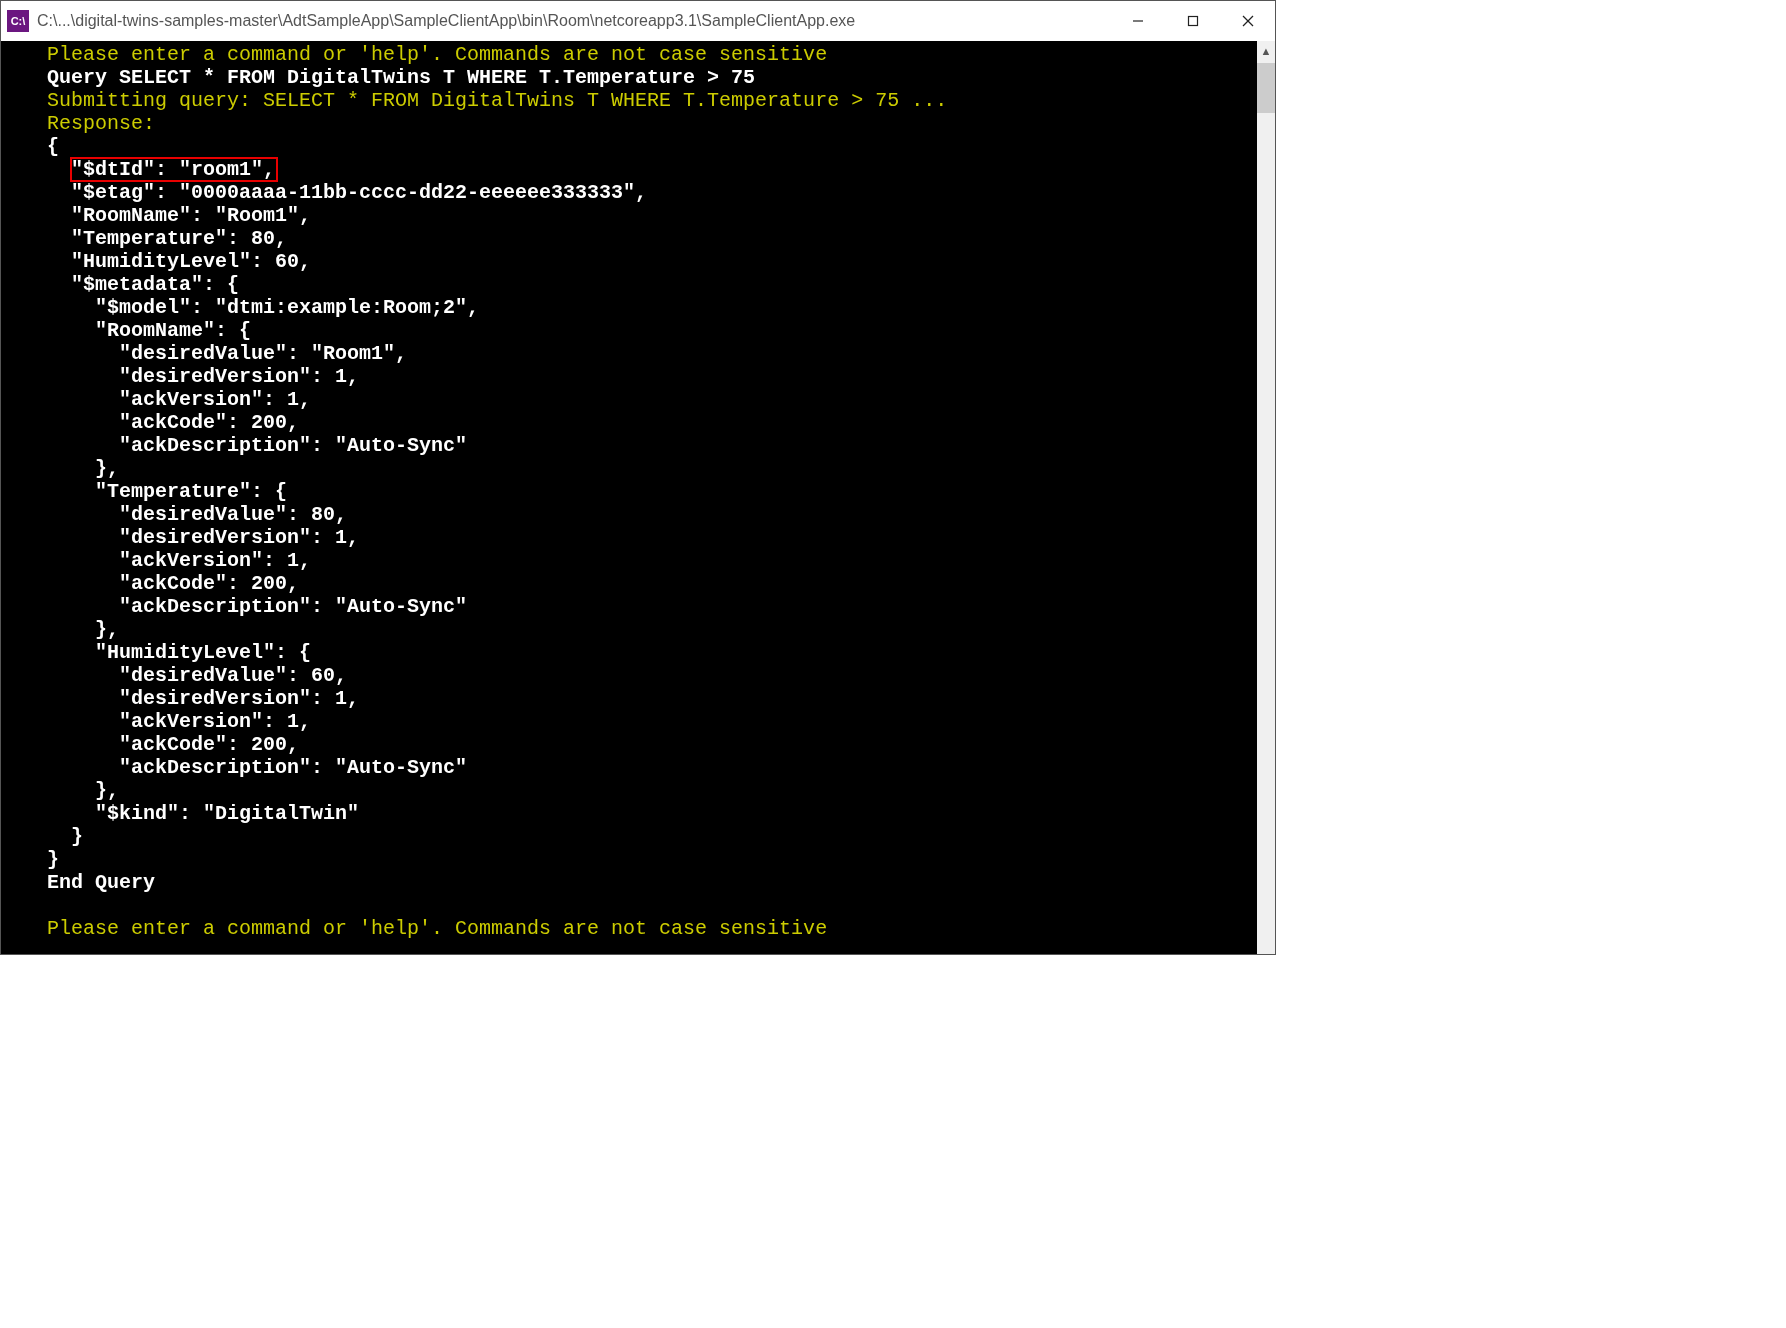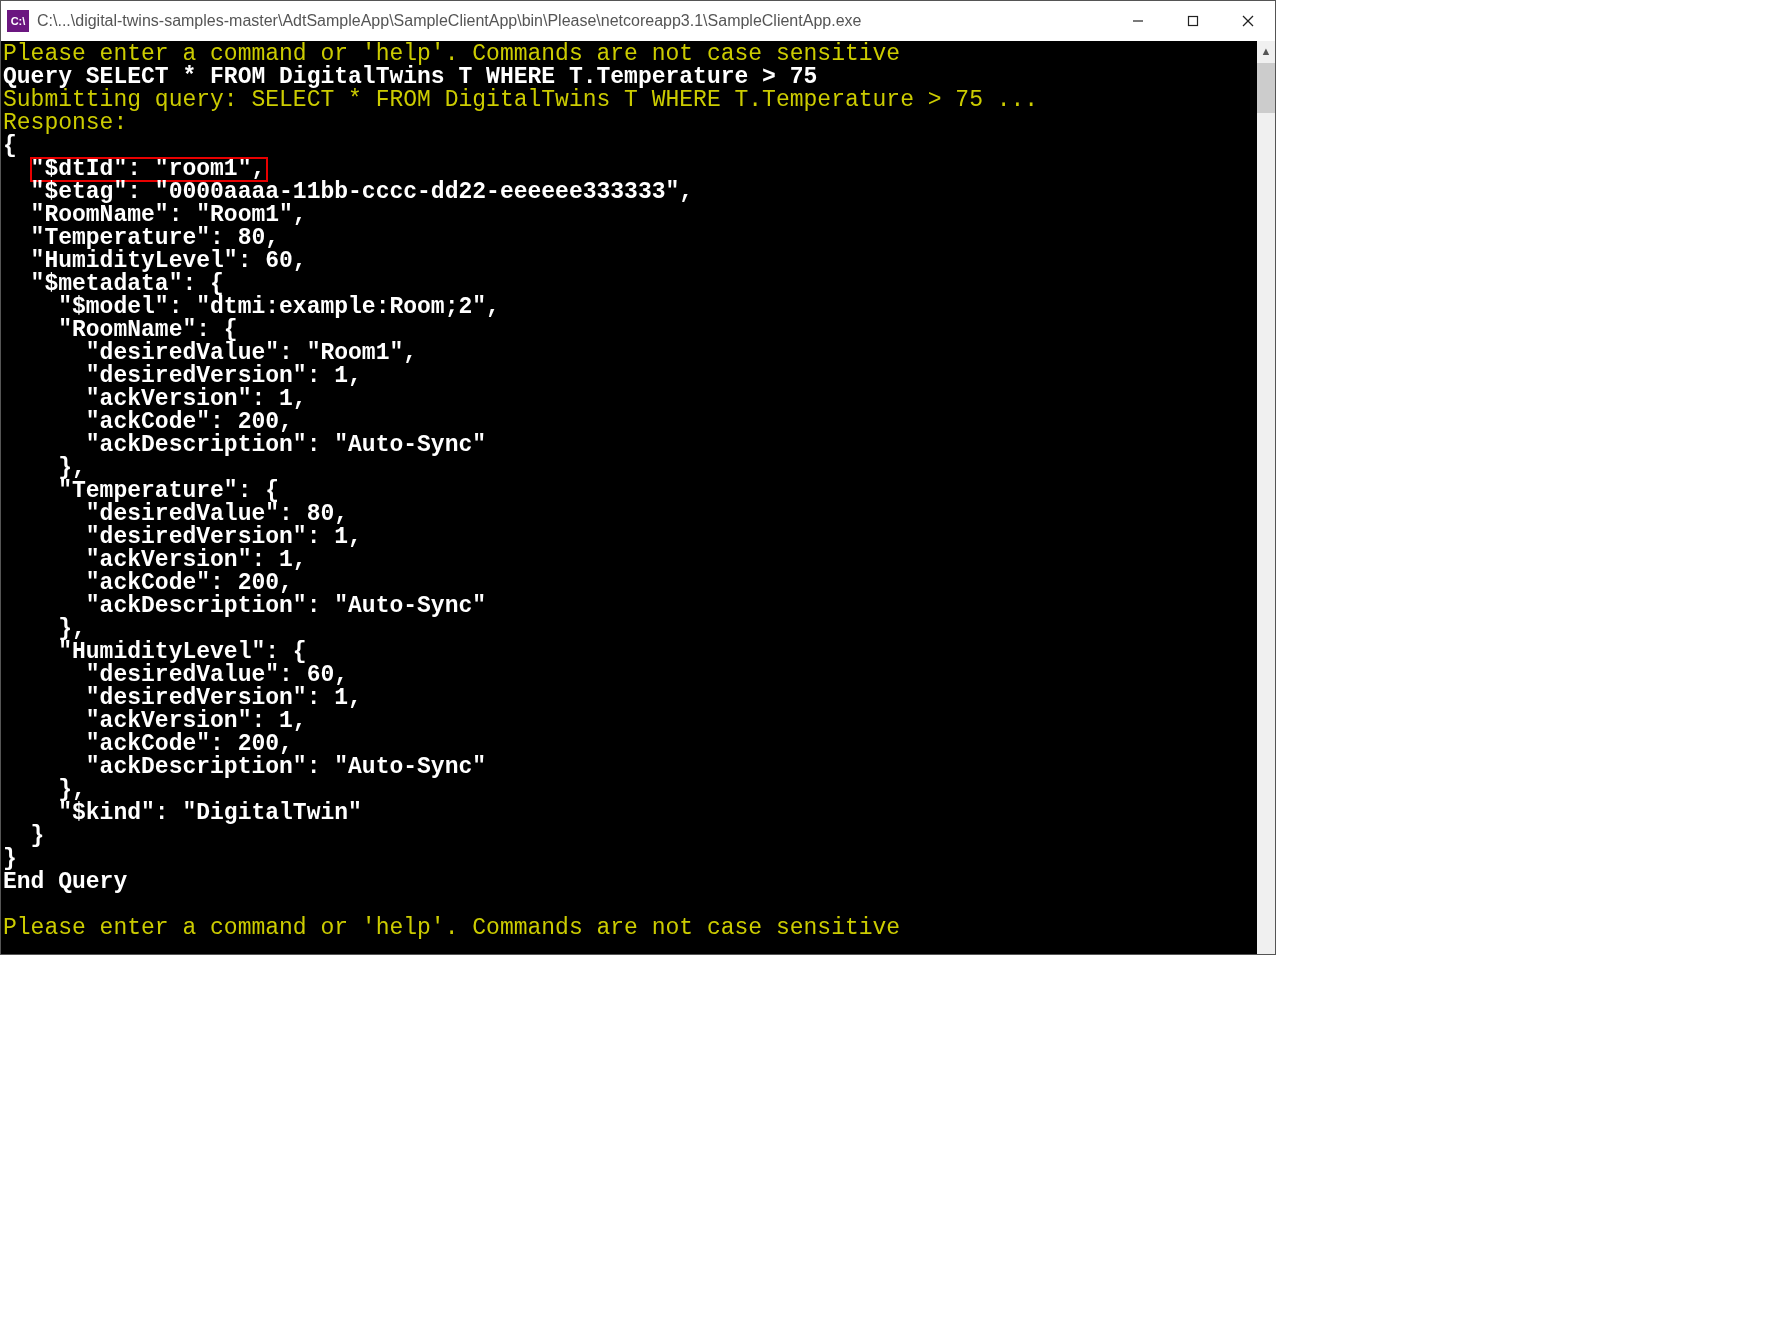--- a/index.html
+++ b/index.html
@@ -10,41 +10,42 @@
   .titlebar .title-text { flex: 1; white-space: nowrap; overflow: hidden; text-overflow: ellipsis; color: #555; }
   .titlebar .win-controls { display: flex; }
   .titlebar .win-btn { width: 55px; height: 40px; display: flex; align-items: center; justify-content: center; font-size: 14px; color: #222; }
   .titlebar .win-btn svg { stroke: #222; stroke-width: 1.2; fill: none; }
   .client-area { flex: 1; display: flex; background: #000; min-height: 0; }
   .terminal {
     flex: 1;
     background: #000;
     color: #fff;
     font-family: Consolas, "Courier New", monospace;
-    font-size: 23px;
+    font-size: 20px;
     line-height: 23px;
     white-space: pre;
     padding: 2px 0 0 2px;
     overflow: hidden;
+    margin-left: 44px;
   }
   .scrollbar { width: 18px; background: #f0f0f0; position: relative; }
   .scroll-arrow { width: 18px; height: 20px; display: flex; align-items: center; justify-content: center; color: #555; font-size: 11px; }
   .scroll-thumb { position: absolute; left: 0; width: 18px; background: #ccc; }
   .t-yellow { color: #cccc00; }
   .t-white { color: #ffffff; font-weight: bold; }
   .hl { outline: 2.5px solid #e90000; outline-offset: -1px; display: inline-block; padding: 0 2px 0 0; }
 </style>
 </head>
 <body>
 
 <div class="window">
 
   <div class="titlebar">
     <span class="app-icon">C:\</span>
-    <span class="title-text">C:\...\digital-twins-samples-master\AdtSampleApp\SampleClientApp\bin\Please\netcoreapp3.1\SampleClientApp.exe</span>
+    <span class="title-text">C:\...\digital-twins-samples-master\AdtSampleApp\SampleClientApp\bin\Room\netcoreapp3.1\SampleClientApp.exe</span>
     <div class="win-controls">
       <div class="win-btn">
         <svg width="12" height="12" viewBox="0 0 12 12">
             <line x1="1" y1="6" x2="11" y2="6"></line>
           </svg>
       </div>
       <div class="win-btn">
         <svg width="12" height="12" viewBox="0 0 12 12">
             <rect x="1.5" y="1.5" width="9" height="9"></rect>
           </svg>

